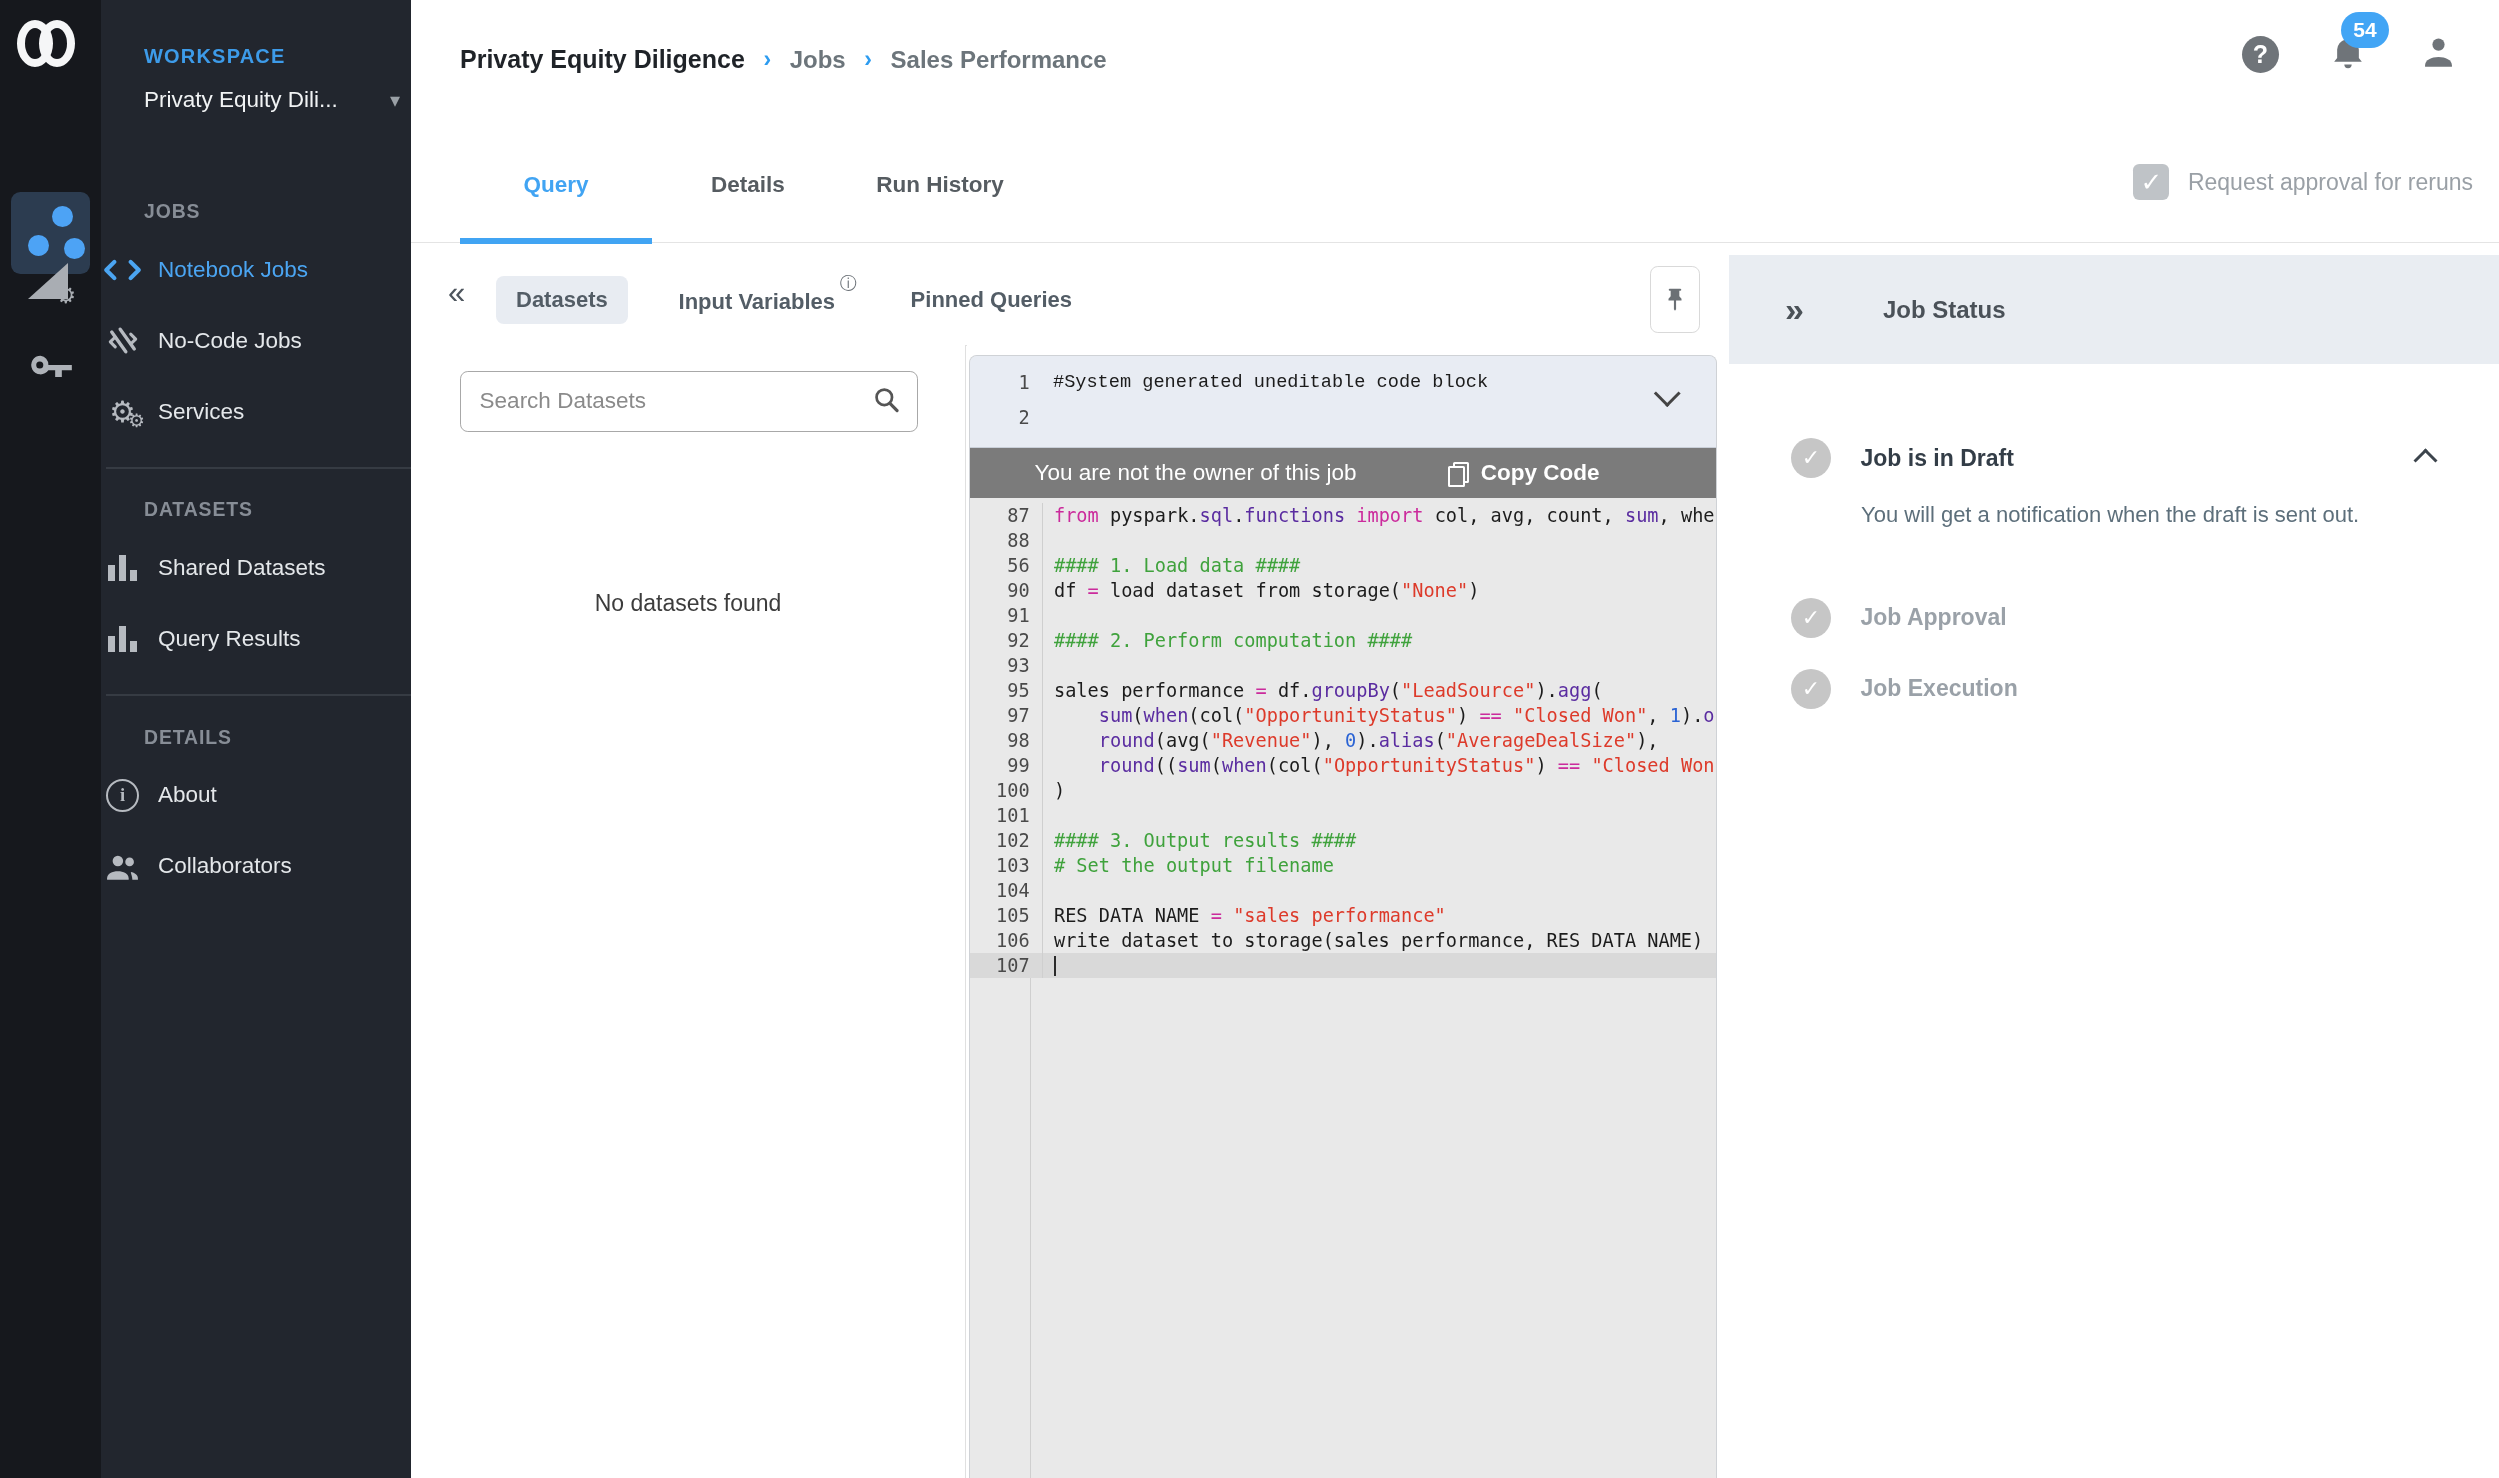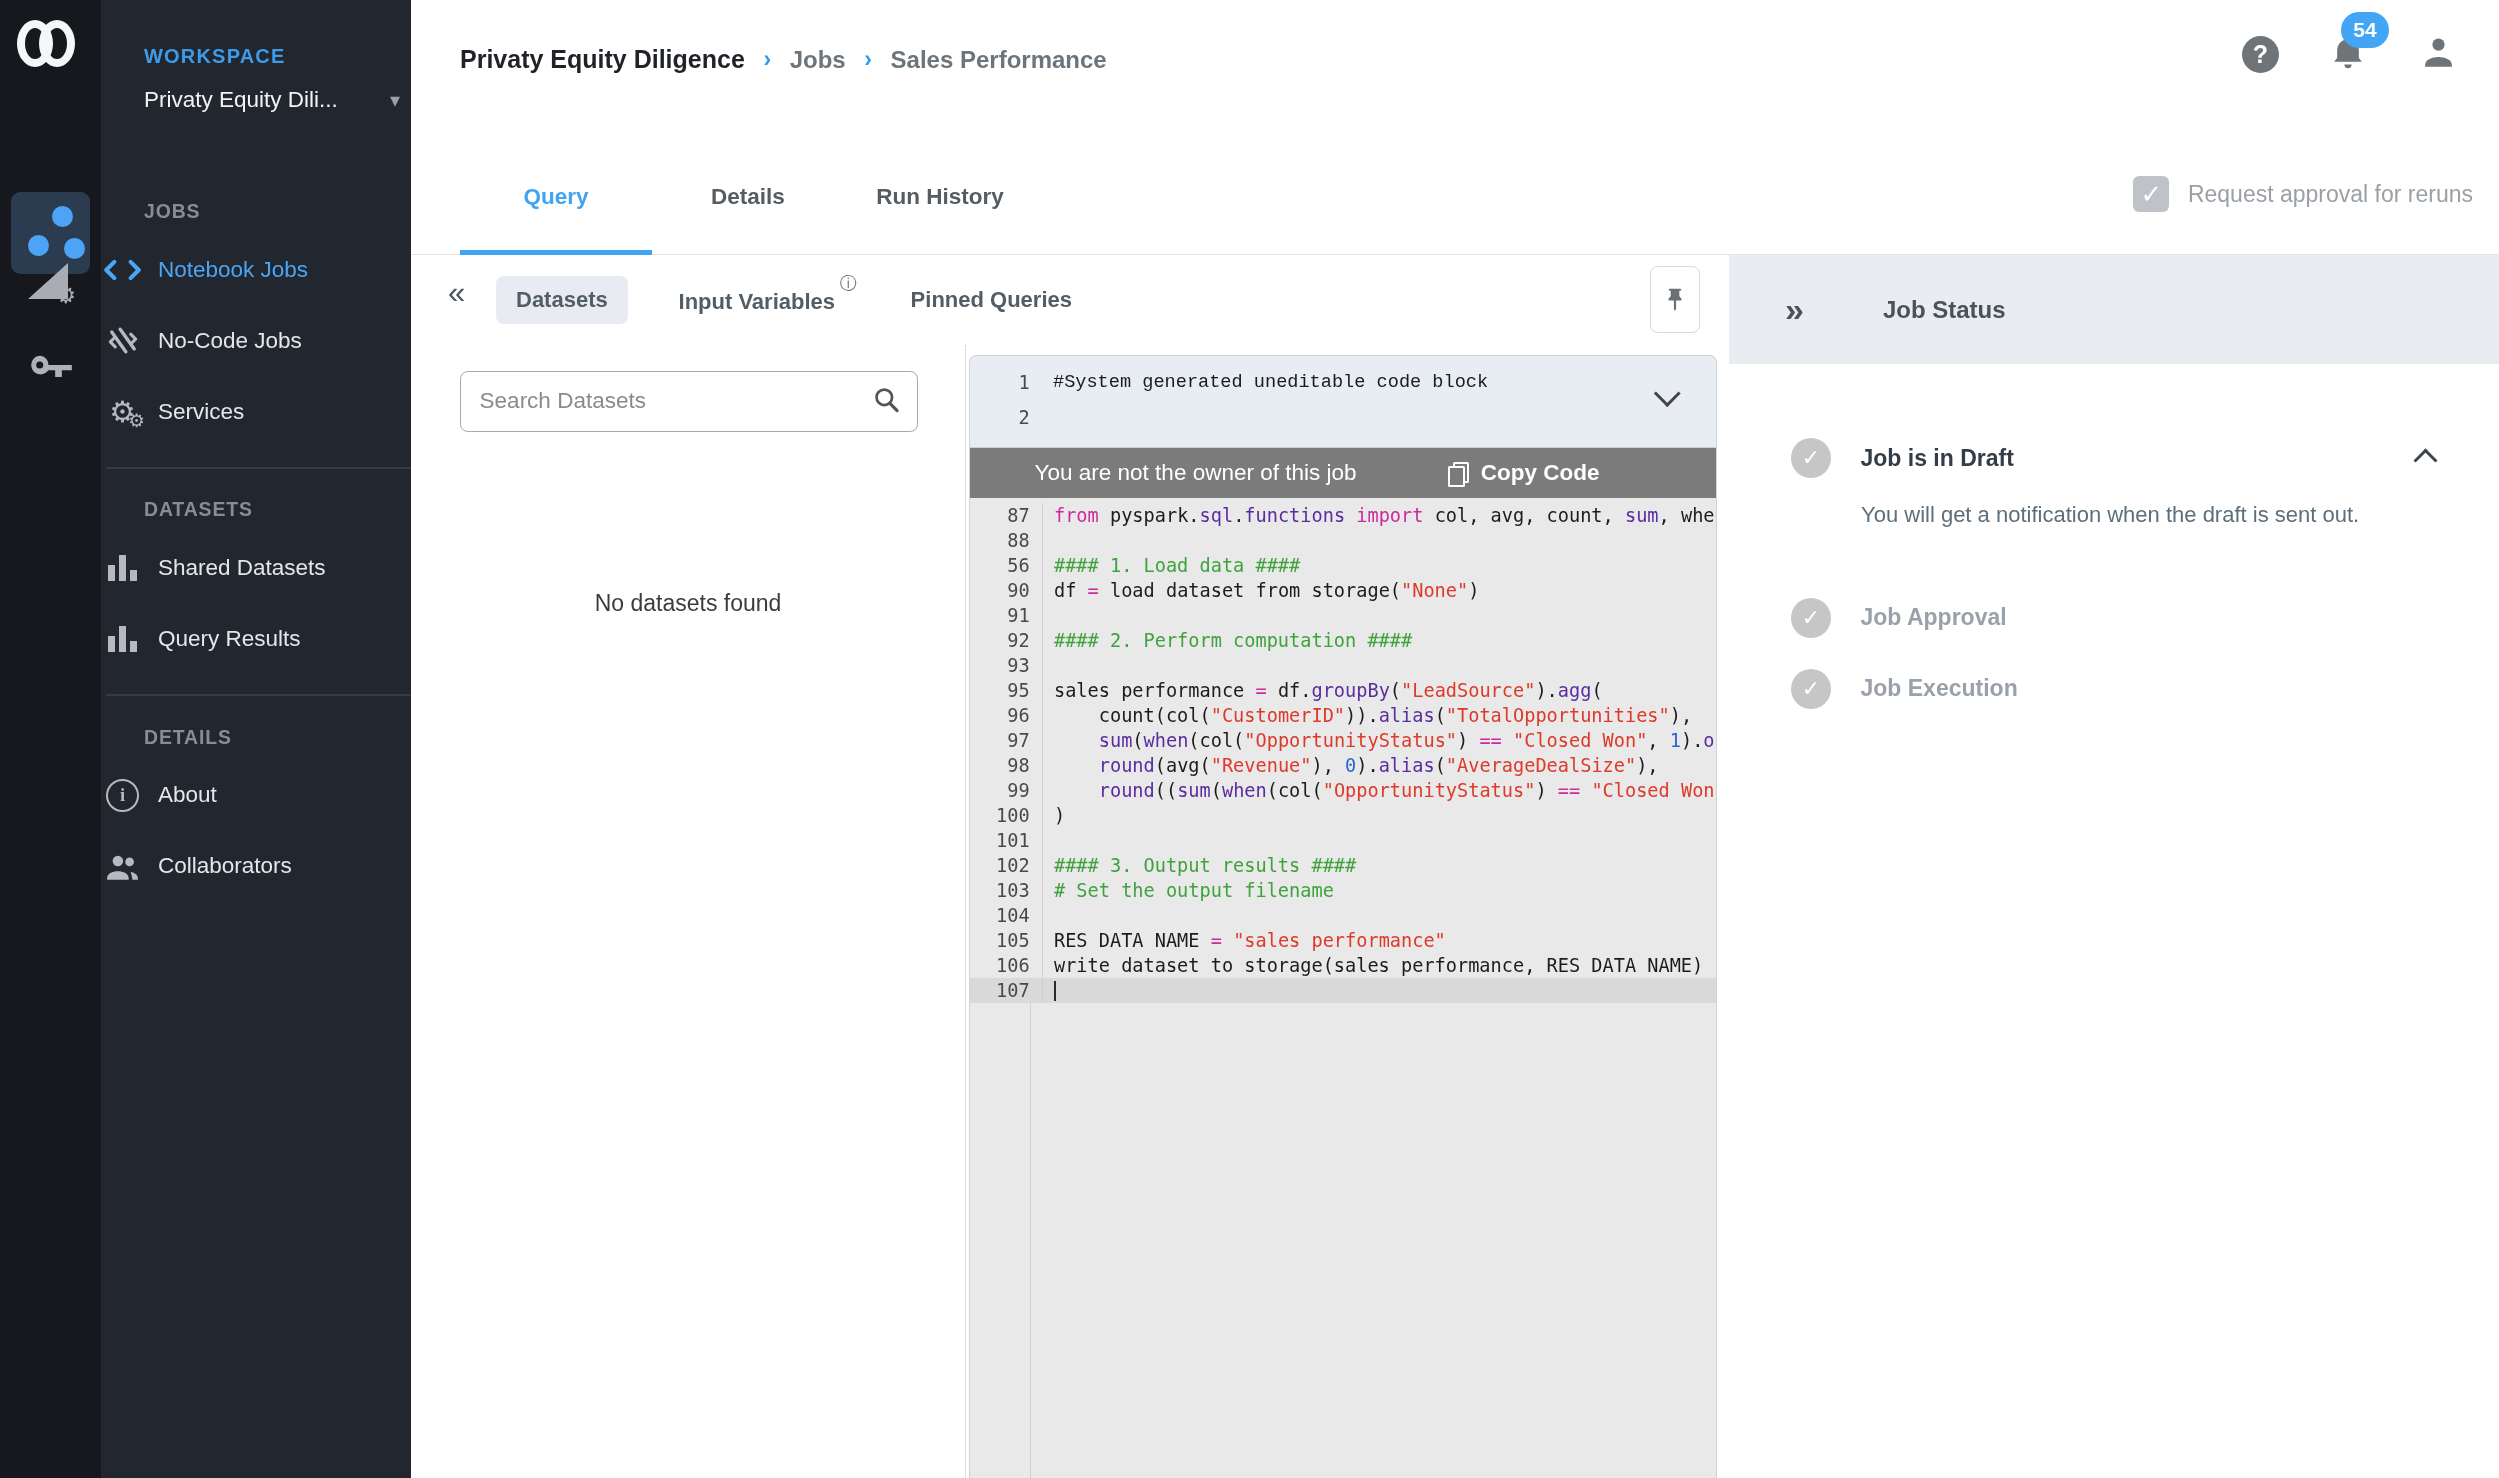--- a/index.html
+++ b/index.html
@@ -48,21 +48,21 @@
   .topbar{position:absolute;left:411px;top:0;width:2088px;height:140px;background:#fff;}
   .breadcrumb{position:absolute;left:49px;top:45px;display:flex;align-items:center;gap:18.6px;}
   .crumb-main{font-size:25px;font-weight:700;color:#1f2328;}
   .crumb-sep{font-size:23px;font-weight:700;color:#2d9cf0;}
   .crumb{font-size:24px;font-weight:600;color:#6c757b;cursor:pointer;}
   .top-icons{position:absolute;right:39px;top:31px;display:flex;align-items:center;gap:48px;}
   .help-ic{width:37px;height:37px;border-radius:50%;background:#6f7479;color:#fff;font-size:25px;font-weight:700;display:flex;align-items:center;justify-content:center;cursor:pointer;}
   .bell-wrap{position:relative;cursor:pointer;}
   .badge{position:absolute;left:14px;top:-20px;min-width:48px;height:36px;background:#42a5f5;border-radius:18.6px;color:#fff;font-size:21px;font-weight:700;display:flex;align-items:center;justify-content:center;}
   
-  .tabrow{position:absolute;left:411px;top:140px;width:2088px;height:114px;border-bottom:1.6px solid #e4e4e4;background:#fff;}
+  .tabrow{position:absolute;left:411px;top:128px;width:2088px;height:114px;border-bottom:1.6px solid #e4e4e4;background:#fff;}
   .tabs{position:absolute;left:49px;top:0;height:114px;display:flex;}
   .tab{width:192px;height:114px;display:flex;align-items:center;justify-content:center;font-size:22.5px;font-weight:600;color:#565c61;cursor:pointer;position:relative;}
   .tab.active{color:#41a4f3;}
   .tab.active::after{content:"";position:absolute;left:0;right:0;bottom:-1.6px;height:5.4px;background:#41a4f3;}
   .approval{position:absolute;right:26px;top:36px;display:flex;align-items:center;gap:18.6px;}
   .checkbox{width:36px;height:36px;border-radius:6.2px;background:#bfc3c7;color:#fff;font-size:26px;display:flex;align-items:center;justify-content:center;cursor:pointer;}
   .approval-label{font-size:23px;color:#9aa0a6;}
   
   .subtabrow{position:absolute;left:411px;top:255px;width:1317px;height:90px;background:#fff;border-bottom:1.6px solid #e2e2e2;}
   .collapse-left{position:absolute;left:37px;top:20px;font-size:31px;color:#4e565e;cursor:pointer;}
@@ -314,21 +314,20 @@
     </div>
     <div class="codebody">
         <div class="code-line"><span class="gutc">87</span><span class="src"><span class="tok-k">from </span><span class="tok-p">pyspark.</span><span class="tok-f">sql</span><span class="tok-p">.</span><span class="tok-f">functions</span><span class="tok-k"> import </span><span class="tok-p">col, avg, count, </span><span class="tok-f">sum</span><span class="tok-p">, when</span></span></div>
         <div class="code-line"><span class="gutc">88</span><span class="src"></span></div>
         <div class="code-line"><span class="gutc">56</span><span class="src"><span class="tok-c">#### 1. Load data ####</span></span></div>
         <div class="code-line"><span class="gutc">90</span><span class="src"><span class="tok-p">df </span><span class="tok-k">=</span><span class="tok-p"> load_dataset_from_storage(</span><span class="tok-s">"None"</span><span class="tok-p">)</span></span></div>
         <div class="code-line"><span class="gutc">91</span><span class="src"></span></div>
         <div class="code-line"><span class="gutc">92</span><span class="src"><span class="tok-c">#### 2. Perform computation ####</span></span></div>
         <div class="code-line"><span class="gutc">93</span><span class="src"></span></div>
         <div class="code-line"><span class="gutc">95</span><span class="src"><span class="tok-p">sales_performance </span><span class="tok-k">=</span><span class="tok-p"> df.</span><span class="tok-f">groupBy</span><span class="tok-p">(</span><span class="tok-s">"LeadSource"</span><span class="tok-p">).</span><span class="tok-f">agg</span><span class="tok-p">(</span></span></div>
-        <div class="code-line"><span class="gutc">96</span><span class="src"><span class="tok-p">    count(col(</span><span class="tok-s">"CustomerID"</span><span class="tok-p">)).</span><span class="tok-f">alias</span><span class="tok-p">(</span><span class="tok-s">"TotalOpportunities"</span><span class="tok-p">),</span></span></div>
         <div class="code-line"><span class="gutc">97</span><span class="src"><span class="tok-p">    </span><span class="tok-f">sum</span><span class="tok-p">(</span><span class="tok-f">when</span><span class="tok-p">(col(</span><span class="tok-s">"OpportunityStatus"</span><span class="tok-p">) </span><span class="tok-k">==</span><span class="tok-p"> </span><span class="tok-s">"Closed Won"</span><span class="tok-p">, </span><span class="tok-n">1</span><span class="tok-p">).</span><span class="tok-f">o</span></span></div>
         <div class="code-line"><span class="gutc">98</span><span class="src"><span class="tok-p">    </span><span class="tok-f">round</span><span class="tok-p">(avg(</span><span class="tok-s">"Revenue"</span><span class="tok-p">), </span><span class="tok-n">0</span><span class="tok-p">).</span><span class="tok-f">alias</span><span class="tok-p">(</span><span class="tok-s">"AverageDealSize"</span><span class="tok-p">),</span></span></div>
         <div class="code-line"><span class="gutc">99</span><span class="src"><span class="tok-p">    </span><span class="tok-f">round</span><span class="tok-p">((</span><span class="tok-f">sum</span><span class="tok-p">(</span><span class="tok-f">when</span><span class="tok-p">(col(</span><span class="tok-s">"OpportunityStatus"</span><span class="tok-p">) </span><span class="tok-k">==</span><span class="tok-p"> </span><span class="tok-s">"Closed Won</span></span></div>
         <div class="code-line"><span class="gutc">100</span><span class="src"><span class="tok-p">)</span></span></div>
         <div class="code-line"><span class="gutc">101</span><span class="src"></span></div>
         <div class="code-line"><span class="gutc">102</span><span class="src"><span class="tok-c">#### 3. Output results ####</span></span></div>
         <div class="code-line"><span class="gutc">103</span><span class="src"><span class="tok-c"># Set the output filename</span></span></div>
         <div class="code-line"><span class="gutc">104</span><span class="src"></span></div>
         <div class="code-line"><span class="gutc">105</span><span class="src"><span class="tok-p">RES_DATA_NAME </span><span class="tok-k">=</span><span class="tok-p"> </span><span class="tok-s">"sales_performance"</span></span></div>
         <div class="code-line"><span class="gutc">106</span><span class="src"><span class="tok-p">write_dataset_to_storage(sales_performance, RES_DATA_NAME)</span></span></div>

